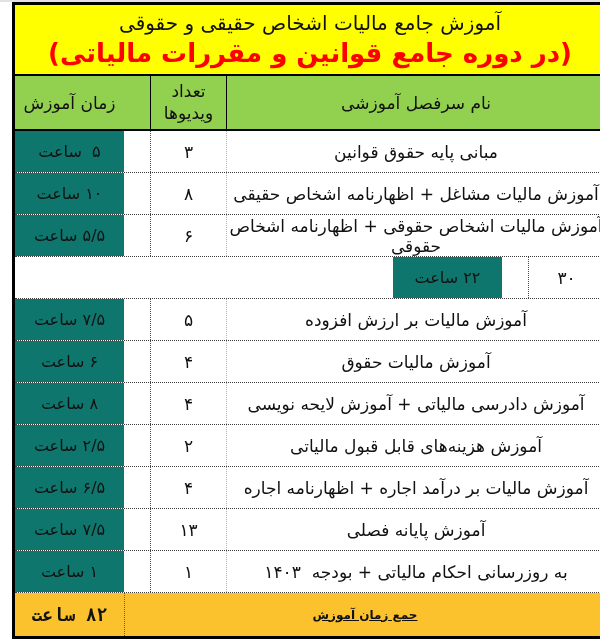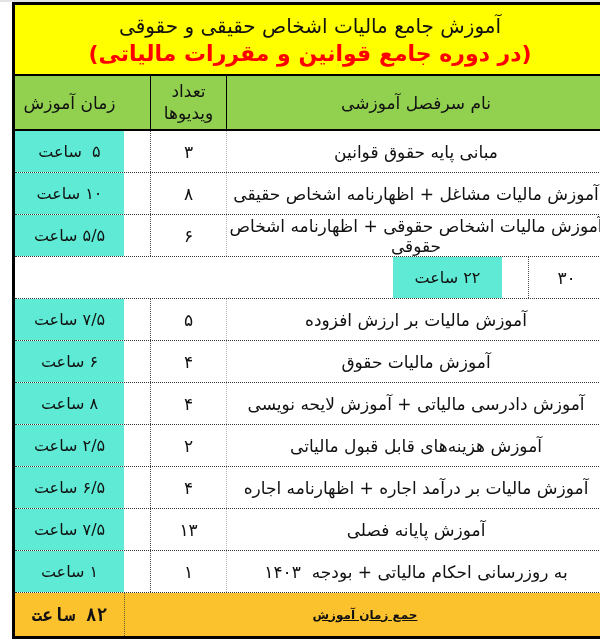--- a/index.html
+++ b/index.html
@@ -34,21 +34,21 @@
     align-items: center;
     justify-content: center;
     gap: 3px;
   }
   .title-line1 {
     font-size: 20px;
     color: #111111;
     letter-spacing: 0;
   }
   .title-line2 {
-    font-size: 22px;
+    font-size: 26px;
     font-weight: bold;
     color: #ff0000;
   }
   
   .trow { display: flex; flex-direction: row; align-items: stretch; }
   .cell {
     display: flex;
     align-items: center;
     justify-content: center;
     text-align: center;
@@ -78,21 +78,21 @@
     background: #ffffff;
     font-size: 17px;
     color: #111111;
   }
   .drow .col-videos {
     border-right: 1px dotted #b4b4b4;
     border-left: 1px dotted #4a4a4a;
     font-size: 17px;
   }
   .drow .col-time {
-    background: #5eead4;
+    background: #0f766e;
     font-size: 16px;
   }
   
   .tfoot {
     flex: 1;
     background: #fcc22d;
     font-weight: bold;
     color: #111111;
   }
   .tfoot .cell-total-label {

